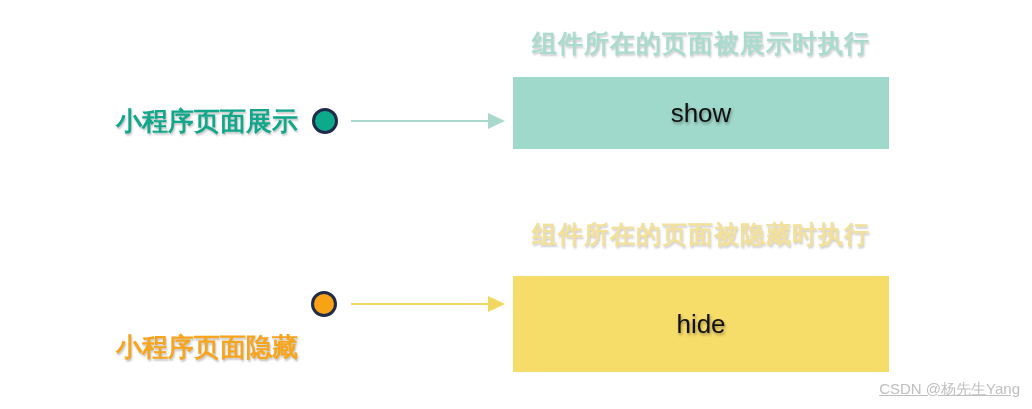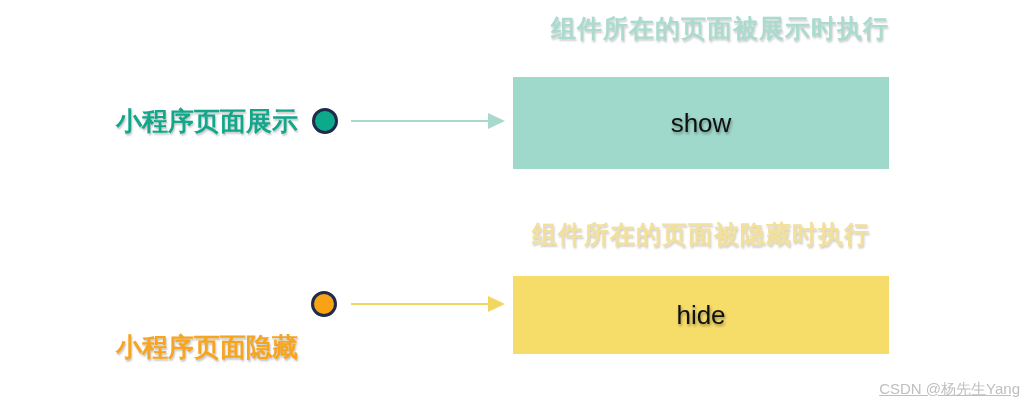--- a/index.html
+++ b/index.html
@@ -17,21 +17,21 @@
     position: absolute;
     left: 513px;
     width: 376px;
     text-align: center;
     font-size: 25px;
     font-weight: bold;
     letter-spacing: 1px;
     text-shadow: 1px 2px 2px rgba(120,120,120,0.35);
     white-space: nowrap;
   }
-  .caption-show { top: 12px; color: #a9dbce; text-align: right; }
+  .caption-show { top: 27px; color: #a9dbce; }
   .caption-hide { top: 218px; color: #f3e09a; }
 
   
   .label {
     position: absolute;
     left: 116px;
     font-size: 26px;
     font-weight: bold;
     letter-spacing: 0px;
     text-shadow: 1px 2px 2px rgba(90,90,90,0.35);
@@ -76,22 +76,22 @@
     position: absolute;
     left: 513px;
     width: 376px;
     display: flex;
     align-items: center;
     justify-content: center;
     font-size: 26px;
     color: #101010;
   }
   .box span { text-shadow: 1px 2px 3px rgba(0,0,0,0.35); }
-  .box-show { top: 77px; height: 92px; background: #9fd9cb; }
-  .box-hide { top: 276px; height: 78px; background: #f6dc69; text-align: right; }
+  .box-show { top: 77px; height: 72px; background: #9fd9cb; }
+  .box-hide { top: 276px; height: 96px; background: #f6dc69; text-align: right; }
 
   
   .watermark {
     position: absolute;
     top: 380px;
     right: 12px;
     font-size: 15px;
     color: #bfbfbf;
     text-shadow: 1px 1px 0 rgba(255,255,255,0.9);
     white-space: nowrap;

